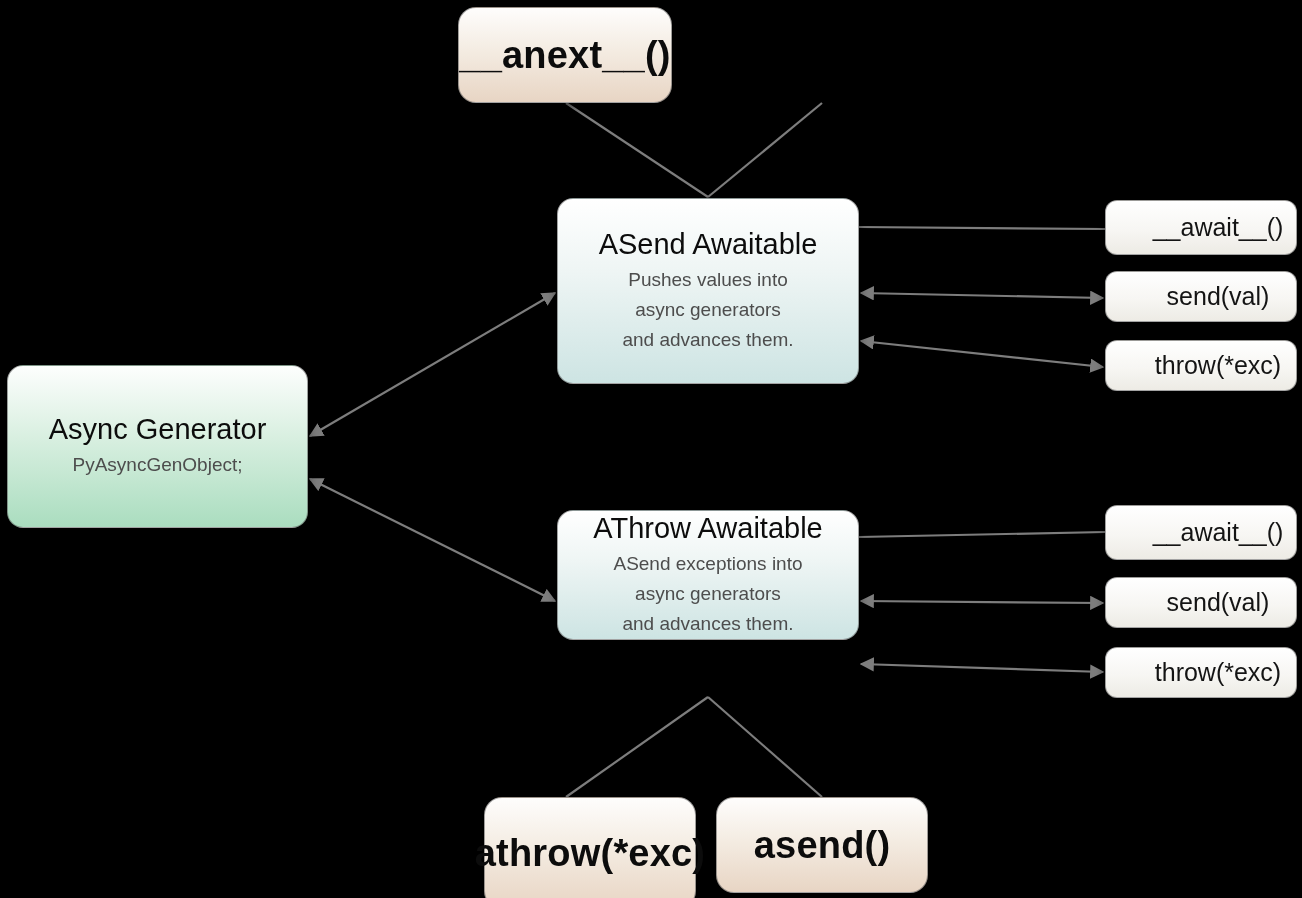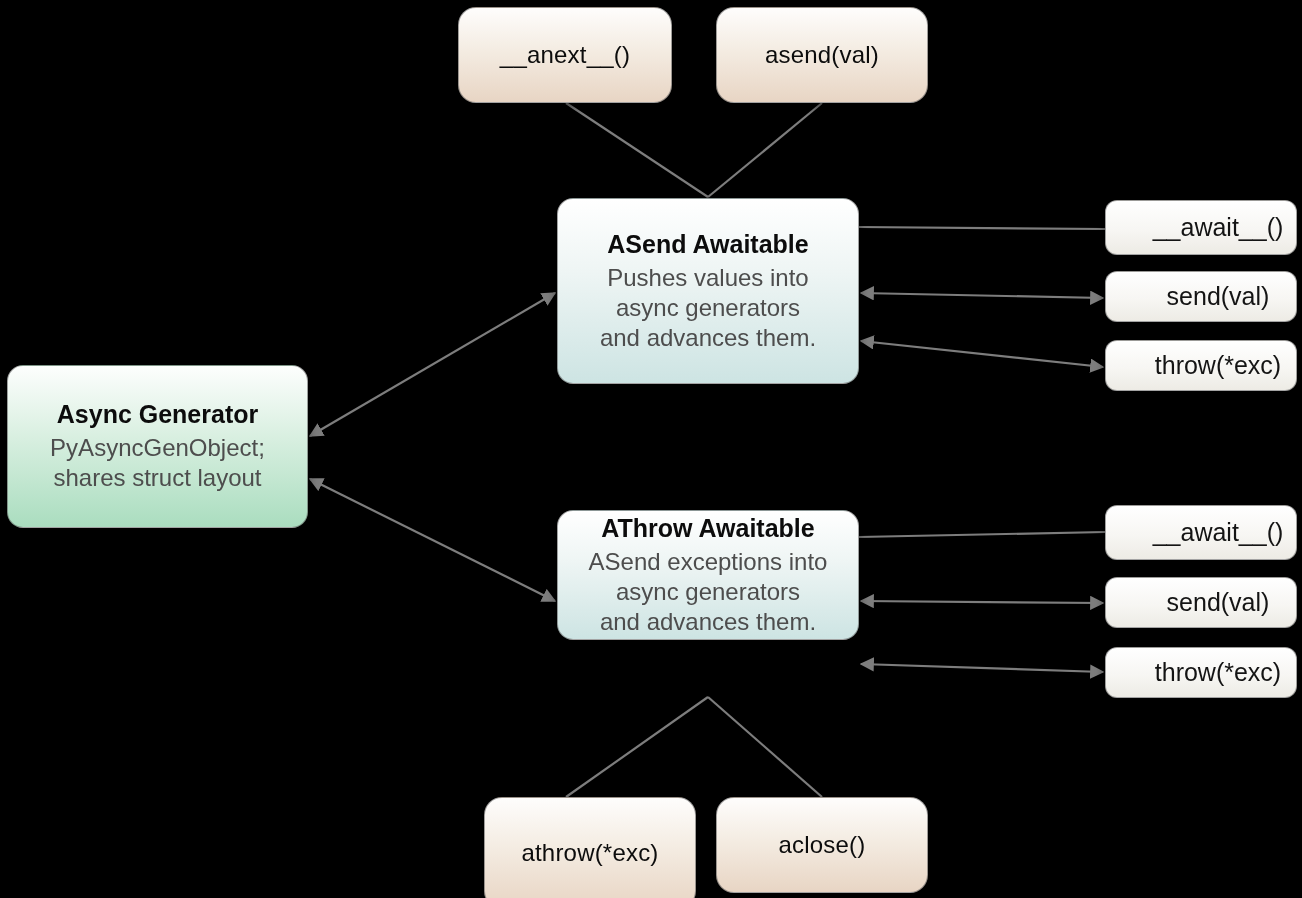--- a/index.html
+++ b/index.html
@@ -7,28 +7,28 @@
     position:relative;width:1302px;height:898px;background:#000000;
     font-family:"Liberation Sans",sans-serif;overflow:hidden;
   }
   #edge-layer{position:absolute;left:0;top:0;z-index:0;}
   .node{
     position:absolute;box-sizing:border-box;z-index:1;
     display:flex;flex-direction:column;align-items:center;justify-content:center;
     text-align:center;border:1px solid rgba(88,88,88,.55);
     box-shadow:0 3px 10px rgba(0,0,0,.55);
   }
-  .method{font-weight:normal;font-size:24px;color:#0c0c0c;border-radius:18px;letter-spacing:.2px;}
+  .method{font-weight:bold;font-size:38px;color:#0c0c0c;border-radius:18px;letter-spacing:.2px;}
   .tan{background:linear-gradient(180deg,#fefdfc 0%,#f4ece2 45%,#e8d5c4 100%);}
   .teal{background:linear-gradient(180deg,#ffffff 0%,#eef5f4 40%,#cde4e3 100%);border-radius:16px;}
   .green{background:linear-gradient(180deg,#fdfefd 0%,#d8efe0 45%,#aaddbf 100%);border-radius:16px;}
   .white{background:linear-gradient(180deg,#ffffff 0%,#f7f6f3 55%,#edebe5 100%);border-radius:12px;}
   .small{font-size:25px;color:#141414;padding-left:34px;}
-  .big-title{font-weight:bold;font-size:25px;color:#0c0c0c;margin-bottom:4px;}
-  .desc{font-size:24px;line-height:30px;color:#4d4d4d;}
+  .big-title{font-weight:normal;font-size:29px;color:#0c0c0c;margin-bottom:4px;}
+  .desc{font-size:19px;line-height:30px;color:#4d4d4d;}
   .desc span{display:block;}
 </style>
 </head>
 <body>
 
 <div id="canvas">
 
   <svg id="edge-layer" width="1302" height="898" viewBox="0 0 1302 898">
     <defs>
       <marker id="arrow" viewBox="0 0 10 10" refX="9" refY="5" markerWidth="6.5" markerHeight="6.5" orient="auto-start-reverse">
@@ -47,55 +47,51 @@
       <line x1="861" y1="601" x2="1103" y2="603" marker-start="url(#arrow)" marker-end="url(#arrow)"></line>
       <line x1="861" y1="664" x2="1103" y2="672" marker-start="url(#arrow)" marker-end="url(#arrow)"></line>
       <line x1="708" y1="697" x2="566" y2="797"></line>
       <line x1="708" y1="697" x2="822" y2="797"></line>
     </g>
   </svg>
 
   <div class="node method tan" style="left:458px;top:7px;width:214px;height:96px;">
     <span>__anext__()</span>
   </div>
-  <div class="node method tan" style="left:716px;top:7px;width:212px;height:96px;">
-    <span>asend(val)</span>
-  </div>
 
   <div class="node teal" style="left:557px;top:198px;width:302px;height:186px;">
     <div class="big-title">ASend Awaitable</div>
     <div class="desc">
       <span>Pushes values into</span>
       <span>async generators</span>
       <span>and advances them.</span>
     </div>
   </div>
 
   <div class="node green" style="left:7px;top:365px;width:301px;height:163px;">
     <div class="big-title">Async Generator</div>
     <div class="desc">
       <span>PyAsyncGenObject;</span>
-      <span>shares struct layout</span>
     </div>
   </div>
 
   <div class="node teal" style="left:557px;top:510px;width:302px;height:130px;">
     <div class="big-title">AThrow Awaitable</div>
     <div class="desc">
       <span>ASend exceptions into</span>
       <span>async generators</span>
       <span>and advances them.</span>
     </div>
   </div>
 
   <div class="node method tan" style="left:484px;top:797px;width:212px;height:112px;">
     <span>athrow(*exc)</span>
   </div>
   <div class="node method tan" style="left:716px;top:797px;width:212px;height:96px;">
-    <span>aclose()</span>
+    <span>asend()</span>
   </div>
 
   <div class="node white small" style="left:1105px;top:200px;width:192px;height:55px;">
     <span>__await__()</span>
   </div>
   <div class="node white small" style="left:1105px;top:271px;width:192px;height:51px;">
     <span>send(val)</span>
   </div>
   <div class="node white small" style="left:1105px;top:340px;width:192px;height:51px;">
     <span>throw(*exc)</span>

